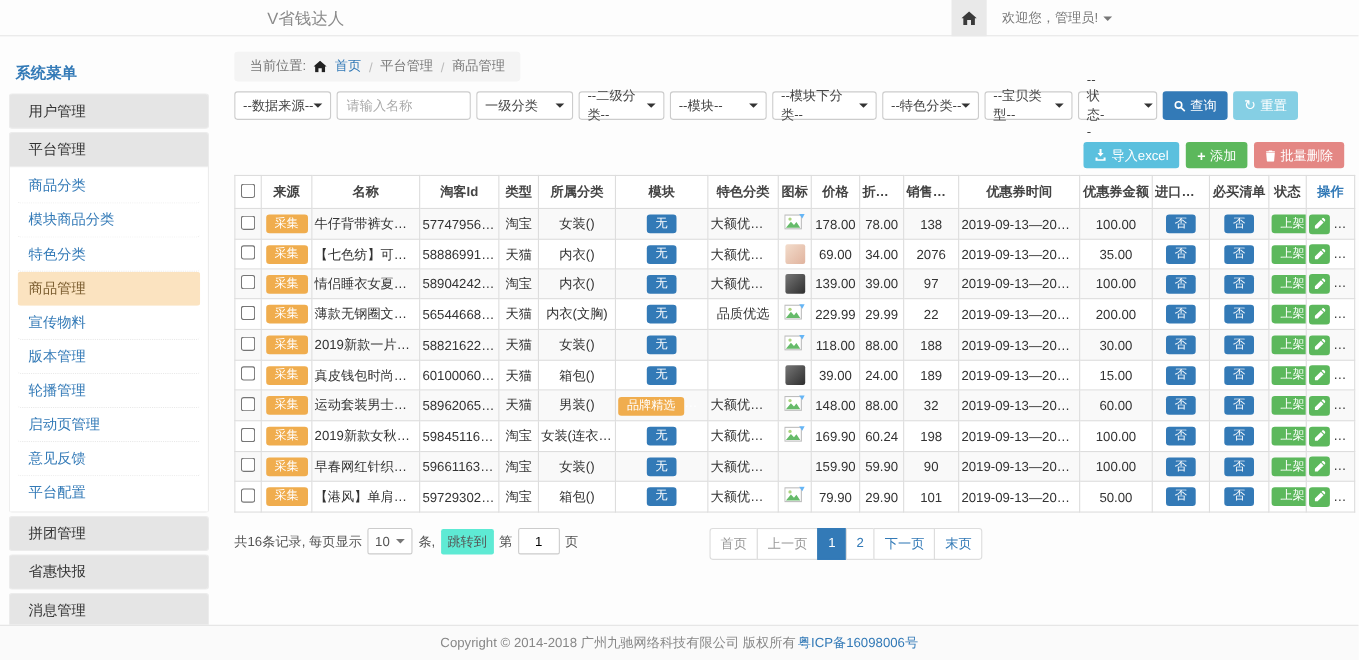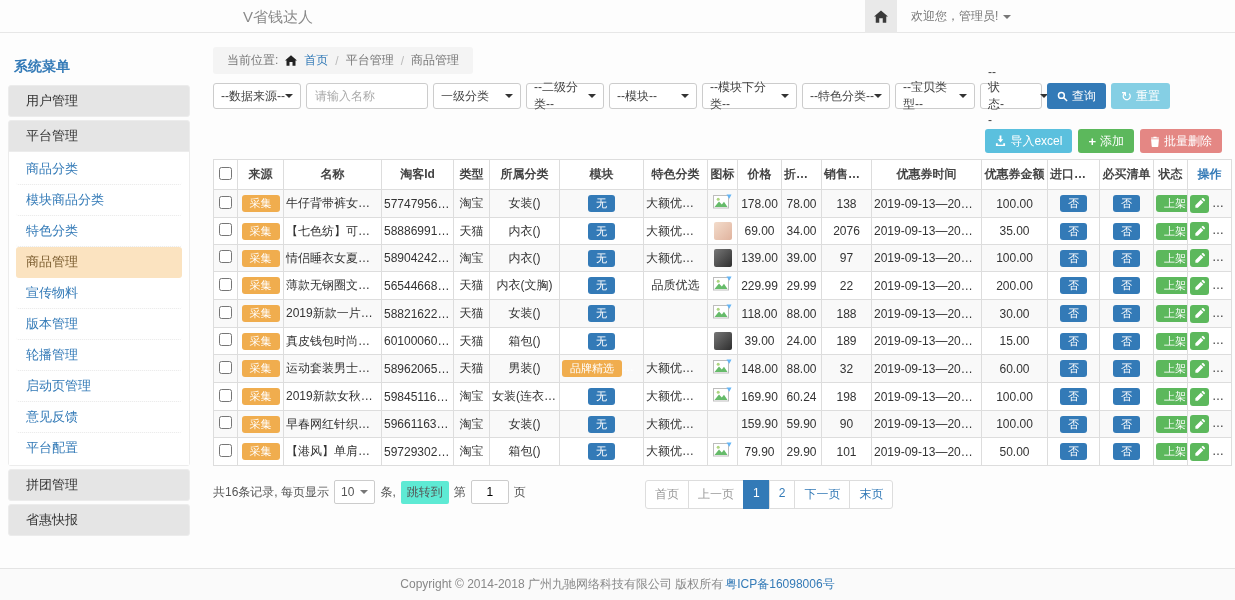--- a/index.html
+++ b/index.html
@@ -114,20 +114,23 @@
           <div class="side-sub-item">意见反馈</div>
           <div class="side-sub-item">平台配置</div>
         </div>
       </div>
       <div class="side-group">
         <div class="side-group-header">拼团管理</div>
       </div>
       <div class="side-group">
         <div class="side-group-header">省惠快报</div>
       </div>
+      <div class="side-group">
+        <div class="side-group-header">消息管理</div>
+      </div>
     </div>
 </div>
 
 <div class="main">
 
   <div class="breadcrumb">
     <span>当前位置:</span>
     <svg width="12" height="11" viewBox="0 0 16 14" fill="#222">
         <path d="M8 0L0 7h2v7h4V9h4v5h4V7h2z"></path>
       </svg>
@@ -161,21 +164,21 @@
         <span class="caret"></span>
       </div>
       <div class="fselect" style="width: 88px;">
         <span>--特色分类--</span>
         <span class="caret"></span>
       </div>
       <div class="fselect" style="width: 80px;">
         <span>--宝贝类型--</span>
         <span class="caret"></span>
       </div>
-      <div class="fselect" style="width: 62px; gap: 36px;">
+      <div class="fselect" style="width: 72px; gap: 36px;">
         <span>--状态--</span>
         <span class="caret"></span>
       </div>
       <button class="btn btn-primary">
         <svg width="11" height="11" viewBox="0 0 12 12" fill="none" stroke="#fff" stroke-width="1.6">
           <circle cx="4.8" cy="4.8" r="3.2"></circle>
           <line x1="7.4" y1="7.4" x2="11" y2="11"></line>
         </svg>
         <span>查询</span>
       </button>

